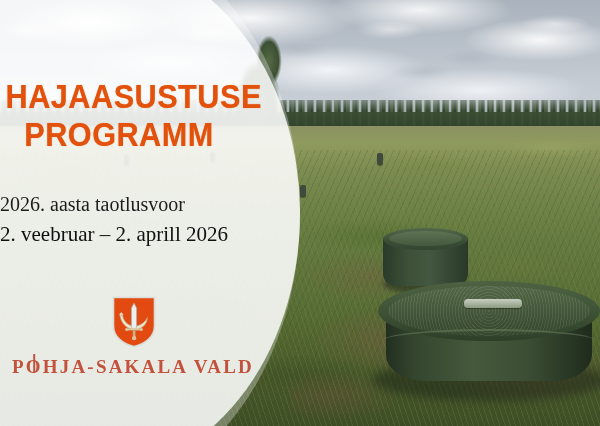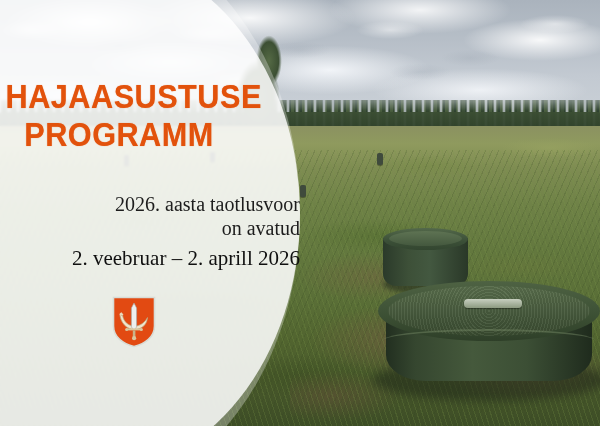--- a/index.html
+++ b/index.html
@@ -213,21 +213,21 @@
     text-align:center;
     transform:scaleX(.93);
     transform-origin:left top;
     text-shadow:0 0 1px rgba(226,82,12,.6);
   }
   .headline .l1{display:block;padding-left:6px;}
   .headline .l2{display:block;padding-left:6px;}
 
   .subblock{
     position:absolute;left:0;top:192px;width:300px;
-    text-align:right;
+    text-align:left;
     font-family:"Liberation Serif",serif;
     color:#1d1d1d;
   }
   .sub1{font-size:20px;line-height:24px;}
   .sub2{font-size:20px;line-height:24px;}
   .dates{
     margin-top:5px;
     font-size:21px;line-height:26px;
     font-weight:normal;
     color:#101010;
@@ -300,21 +300,20 @@
 
   <div class="content">
 
     <div class="headline">
       <span class="l1">HAJAASUSTUSE</span>
       <span class="l2">PROGRAMM</span>
     </div>
 
     <div class="subblock">
       <div class="sub1">2026. aasta taotlusvoor</div>
-      <div class="sub2">on avatud</div>
       <div class="dates">2. veebruar – 2. aprill 2026</div>
     </div>
 
     <div class="crestWrap">
       <svg class="crest" width="44" height="52" viewBox="0 0 44 52">
         <path d="M1.5 1.5 H42.5 V30 C42.5 41 33 48 22 50.5 C11 48 1.5 41 1.5 30 Z" fill="#E24A12" stroke="#d8dcd6" stroke-width="1.6"></path>
 
         <path d="M8 20 C10 30 18 35 26 33 C32 31.5 35 27 35.5 21.5 C33 26 29 29.5 24 30 C17 30.8 11.5 26 10.5 19 Z" fill="#F0E4CB" stroke="#b9a87f" stroke-width=".7"></path>
         <path d="M8 20 C7 18.5 7.5 16.8 9.5 16.2 L11.5 18.8 Z" fill="#E7D9BC"></path>
 
@@ -322,15 +321,18 @@
 
         <path d="M15 32.4 H29 V34.4 H15 Z" fill="#D9C79F"></path>
 
         <rect x="20.8" y="34.4" width="2.6" height="6.5" fill="#C9B489"></rect>
         <circle cx="22.1" cy="42.2" r="2.1" fill="#D9C79F"></circle>
         <circle cx="14.6" cy="33.4" r="1.5" fill="#D9C79F"></circle>
         <circle cx="29.4" cy="33.4" r="1.5" fill="#D9C79F"></circle>
       </svg>
     </div>
 
+    <div class="logotext">
+      <span>P</span><span class="oslash">O</span><span>HJA-SAKALA VALD</span>
+    </div>
 
   </div>
 </div>
 
 </body></html>

